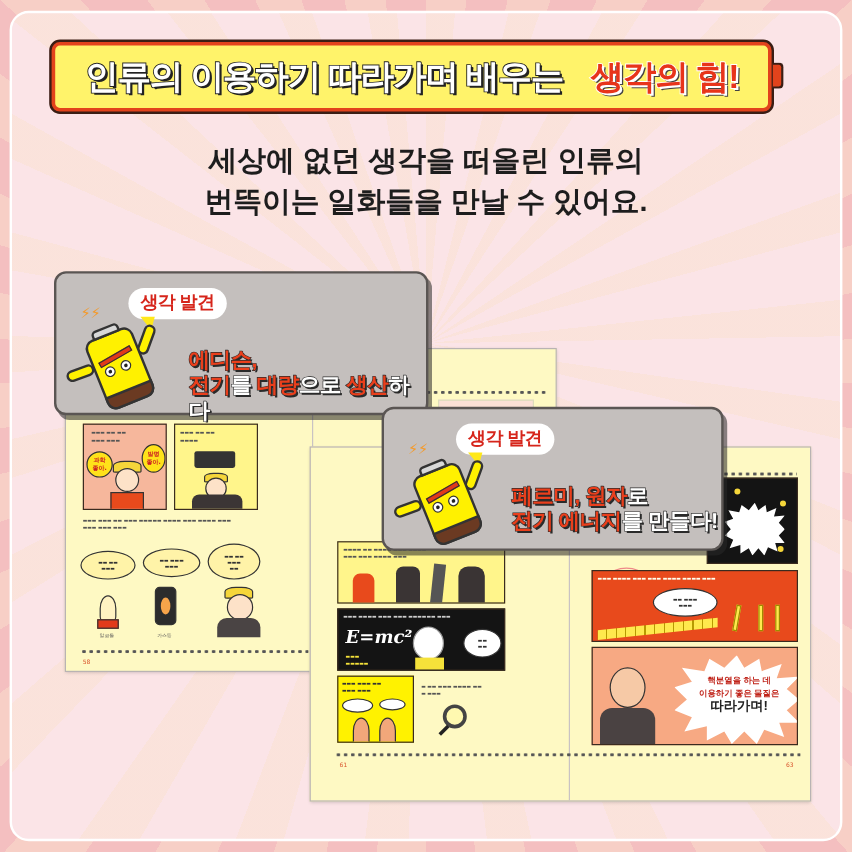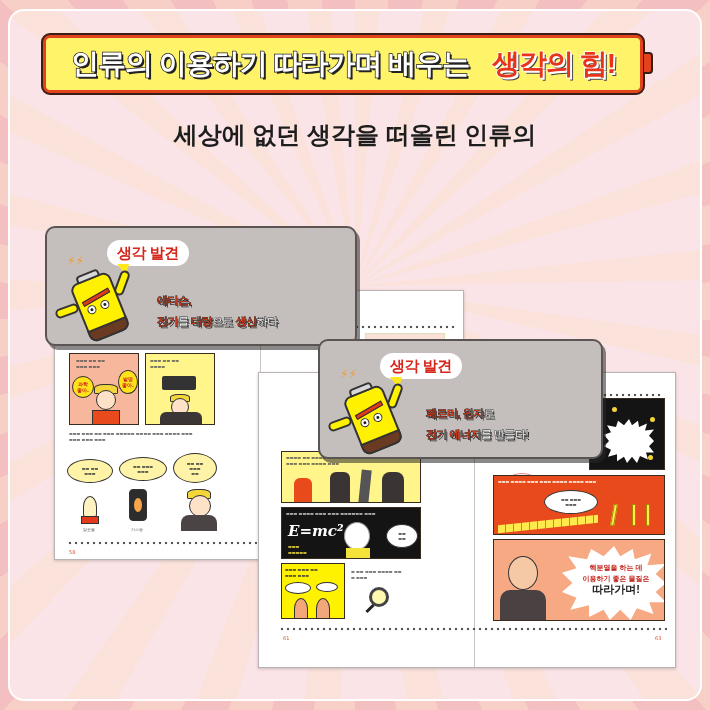--- a/index.html
+++ b/index.html
@@ -52,21 +52,21 @@
   .subtitle {
     position: absolute; left: 0; right: 0; top: 118px;
     text-align: center;
     font-family: "Liberation Sans", sans-serif;
     font-weight: 700; font-size: 24px; line-height: 34px;
     color: #1d1d1d;
   }
   
   .spread {
     position: absolute;
-    background: #ffffff;
+    background: #fef9c3;
     border: 1px solid #b9b3b3;
     box-shadow: 0 1px 3px rgba(0,0,0,0.2);
   }
   .spread.one { left: 54px; top: 290px; width: 410px; height: 270px; }
   .spread.two { left: 258px; top: 372px; width: 418px; height: 296px; }
   .page-divider { position: absolute; top: 0; bottom: 0; width: 1px; background: #c9c3c3; }
   .dots {
     position: absolute; height: 4px;
     background: radial-gradient(circle, #555 1.3px, transparent 1.6px) 0 0 / 6px 4px repeat-x;
   }
@@ -113,21 +113,21 @@
     font-weight: 900; font-family: "Liberation Sans", sans-serif; color: #d6251b;
     font-size: 15px; padding: 5px 10px; line-height: 16px; letter-spacing: -0.5px;
   }
   .callout-tag::after {
     content: ""; position: absolute; left: 12px; bottom: -9px;
     border-left: 5px solid transparent; border-right: 7px solid transparent; border-top: 11px solid #ffe81a;
     transform: skewX(20deg);
   }
   .headline {
     position: absolute;
-    font-family: "Liberation Sans", sans-serif; font-weight: 400; font-size: 11px; line-height: 21px;
+    font-family: "Liberation Sans", sans-serif; font-weight: 700; font-size: 18px; line-height: 21px;
     letter-spacing: -0.5px; color: #fff;
     -webkit-text-stroke: 1px #2a2a2a; paint-order: stroke fill;
     text-shadow: 1.5px 1.5px 0 #2a2a2a;
   }
   .headline .r { color: #ea3f1c; }
   .mascot { position: absolute; }
   .battery-body {
     position: absolute; background: #fff100; border: 2px solid #333; border-radius: 8px;
     transform: rotate(-22deg);
   }
@@ -148,20 +148,21 @@
   <div class="card-rays"></div>
 </div>
 
 <div class="banner">
   <div class="banner-text"><span>인류의 이용하기 따라가며 배우는 </span><span class="hl">생각의 힘!</span></div>
 </div>
 <div class="banner-tip"></div>
 
 <div class="subtitle">
   <div>세상에 없던 생각을 떠올린 인류의</div>
+  <div>번뜩이는 일화들을 만날 수 있어요.</div>
 </div>
 
 <div class="spread one">
   <div class="page-divider" style="left:205px;"></div>
   <div class="tiny-text" style="left:310px;top:42px;width:80px;height:8px;background:#fbe0d6;border:1px solid #ddb;"></div>
   <div class="dots" style="left:215px;top:34px;width:185px;"></div>
 
   <div class="panel p-salmon" style="left:14px;top:62px;width:70px;height:72px;">
     <div class="tiny-text" style="left:6px;top:4px;width:56px;">▬▬▬ ▬▬ ▬▬<br>▬▬▬ ▬▬▬</div>
     <div class="bubble" style="left:2px;top:22px;width:22px;height:22px;background:#ffe21a;font-size:5px;font-weight:900;color:#c22;">과학 좋아.</div>

